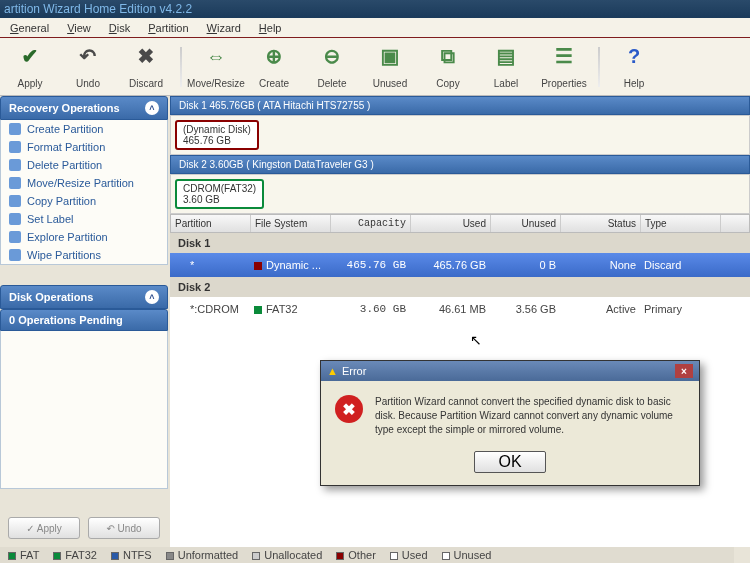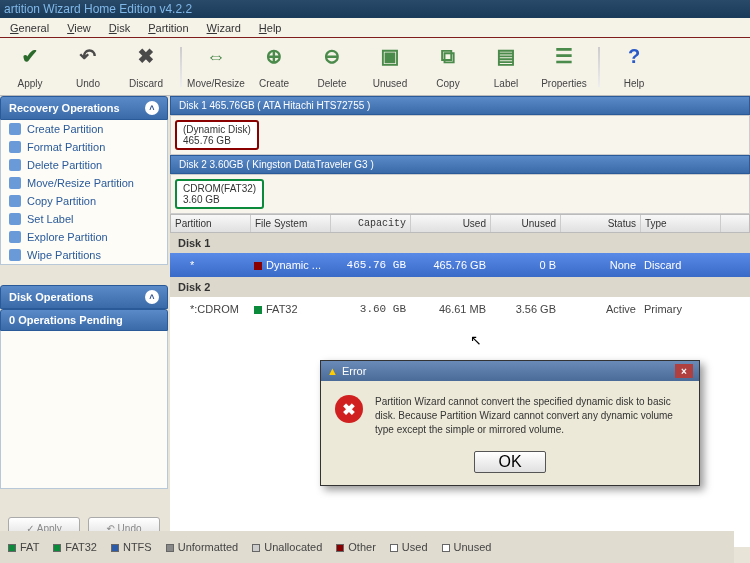--- a/index.html
+++ b/index.html
@@ -41,21 +41,21 @@
 .col-part { width: 80px; text-align: left !important; }
 .col-fs { width: 80px; text-align: left !important; }
 .col-cap { width: 80px; font-family: Liberation Mono, monospace; }
 .col-used { width: 80px; }
 .col-unused { width: 70px; }
 .col-stat { width: 80px; text-align: right; }
 .col-type { width: 80px; text-align: left !important; }
 
 .sq { display: inline-block; width: 8px; height: 8px; margin-right: 4px; vertical-align: middle; }
 
-.legend { position: absolute; bottom: 0; left: 0; right: 16px; height: 32px; background: #e0dcd0; display: flex; align-items: center; padding: 0 8px; gap: 14px; font-size: 10px; color: #444; }
+.legend { position: absolute; bottom: 0; left: 0; right: 16px; height: 16px; background: #e0dcd0; display: flex; align-items: center; padding: 0 8px; gap: 14px; font-size: 10px; color: #444; }
 .legend .sq { border: 1px solid #666; }
 
 .error-dlg { position: absolute; left: 320px; top: 360px; width: 380px; background: #ece9d8; border: 1px solid #333; box-shadow: 4px 4px 8px rgba(0,0,0,0.4); }
 .error-titlebar { background: linear-gradient(#6a8ab8, #4a6a98); color: #fff; padding: 3px 6px; display: flex; justify-content: space-between; align-items: center; font-size: 11px; }
 .error-titlebar .ico { display: inline-flex; align-items: center; gap: 4px; }
 .error-close { width: 18px; height: 14px; background: #b04040; color: #fff; display: flex; align-items: center; justify-content: center; font-weight: bold; font-size: 10px; }
 .error-body { display: flex; padding: 14px; gap: 12px; align-items: flex-start; }
 .error-icon { width: 28px; height: 28px; border-radius: 50%; background: #d02020; display: flex; align-items: center; justify-content: center; color: #fff; font-weight: bold; font-size: 16px; flex-shrink: 0; }
 .error-msg { font-size: 10px; color: #333; line-height: 1.4; }
 .error-btns { text-align: center; padding-bottom: 12px; }

